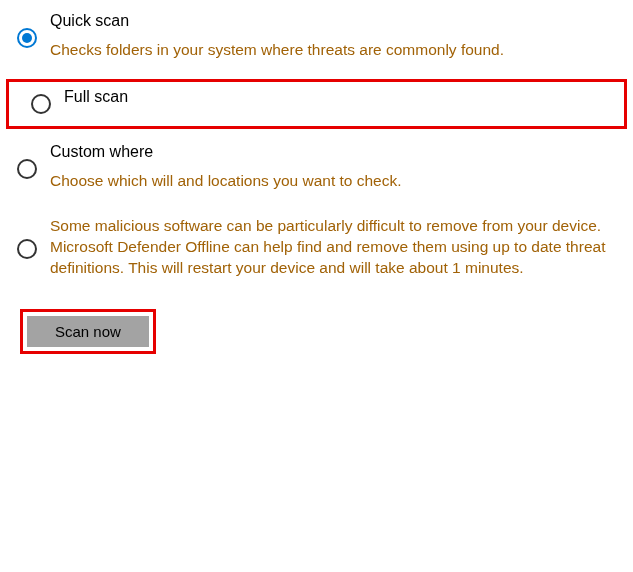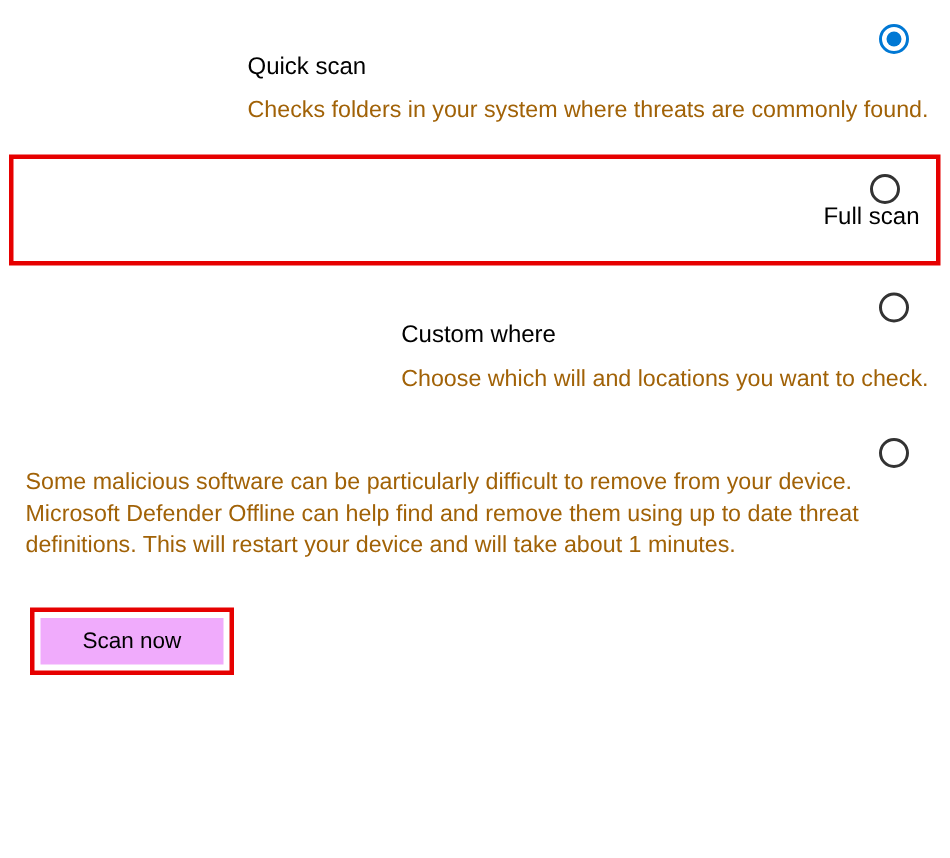--- a/index.html
+++ b/index.html
@@ -8,29 +8,28 @@
       box-sizing: border-box;
     }
     body {
       font-family: "Segoe UI", -apple-system, sans-serif;
       background: #ffffff;
       width: 633px;
       padding: 6px 0 20px 0;
     }
     .option {
       display: flex;
-      align-items: flex-end;
+      align-items: center;
       padding: 6px 14px 10px 17px;
       margin-bottom: 8px;
-      flex-direction: column;
     }
     .option.highlighted {
       border: 3px solid #e60000;
       margin: 0 6px 8px 6px;
-      padding: 6px 11px 10px 11px;
+      padding: 6px 11px 10px 22px;
     }
     .radio {
       width: 20px;
       height: 20px;
       border: 2px solid #333;
       border-radius: 50%;
       margin-right: 13px;
       margin-top: 4px;
       flex-shrink: 0;
       cursor: pointer;
@@ -66,21 +65,21 @@
       line-height: 1.35;
     }
     .button-wrap {
       display: inline-block;
       margin: 12px 0 0 20px;
       border: 3px solid #e60000;
       padding: 4px;
     }
     .scan-button {
       display: inline-block;
-      background: #f0abfc;
+      background: #a3a3a3;
       border: none;
       padding: 7px 28px;
       font-size: 15px;
       font-family: inherit;
       cursor: pointer;
       color: #000;
     }
   </style>
 </head>
 <body>

